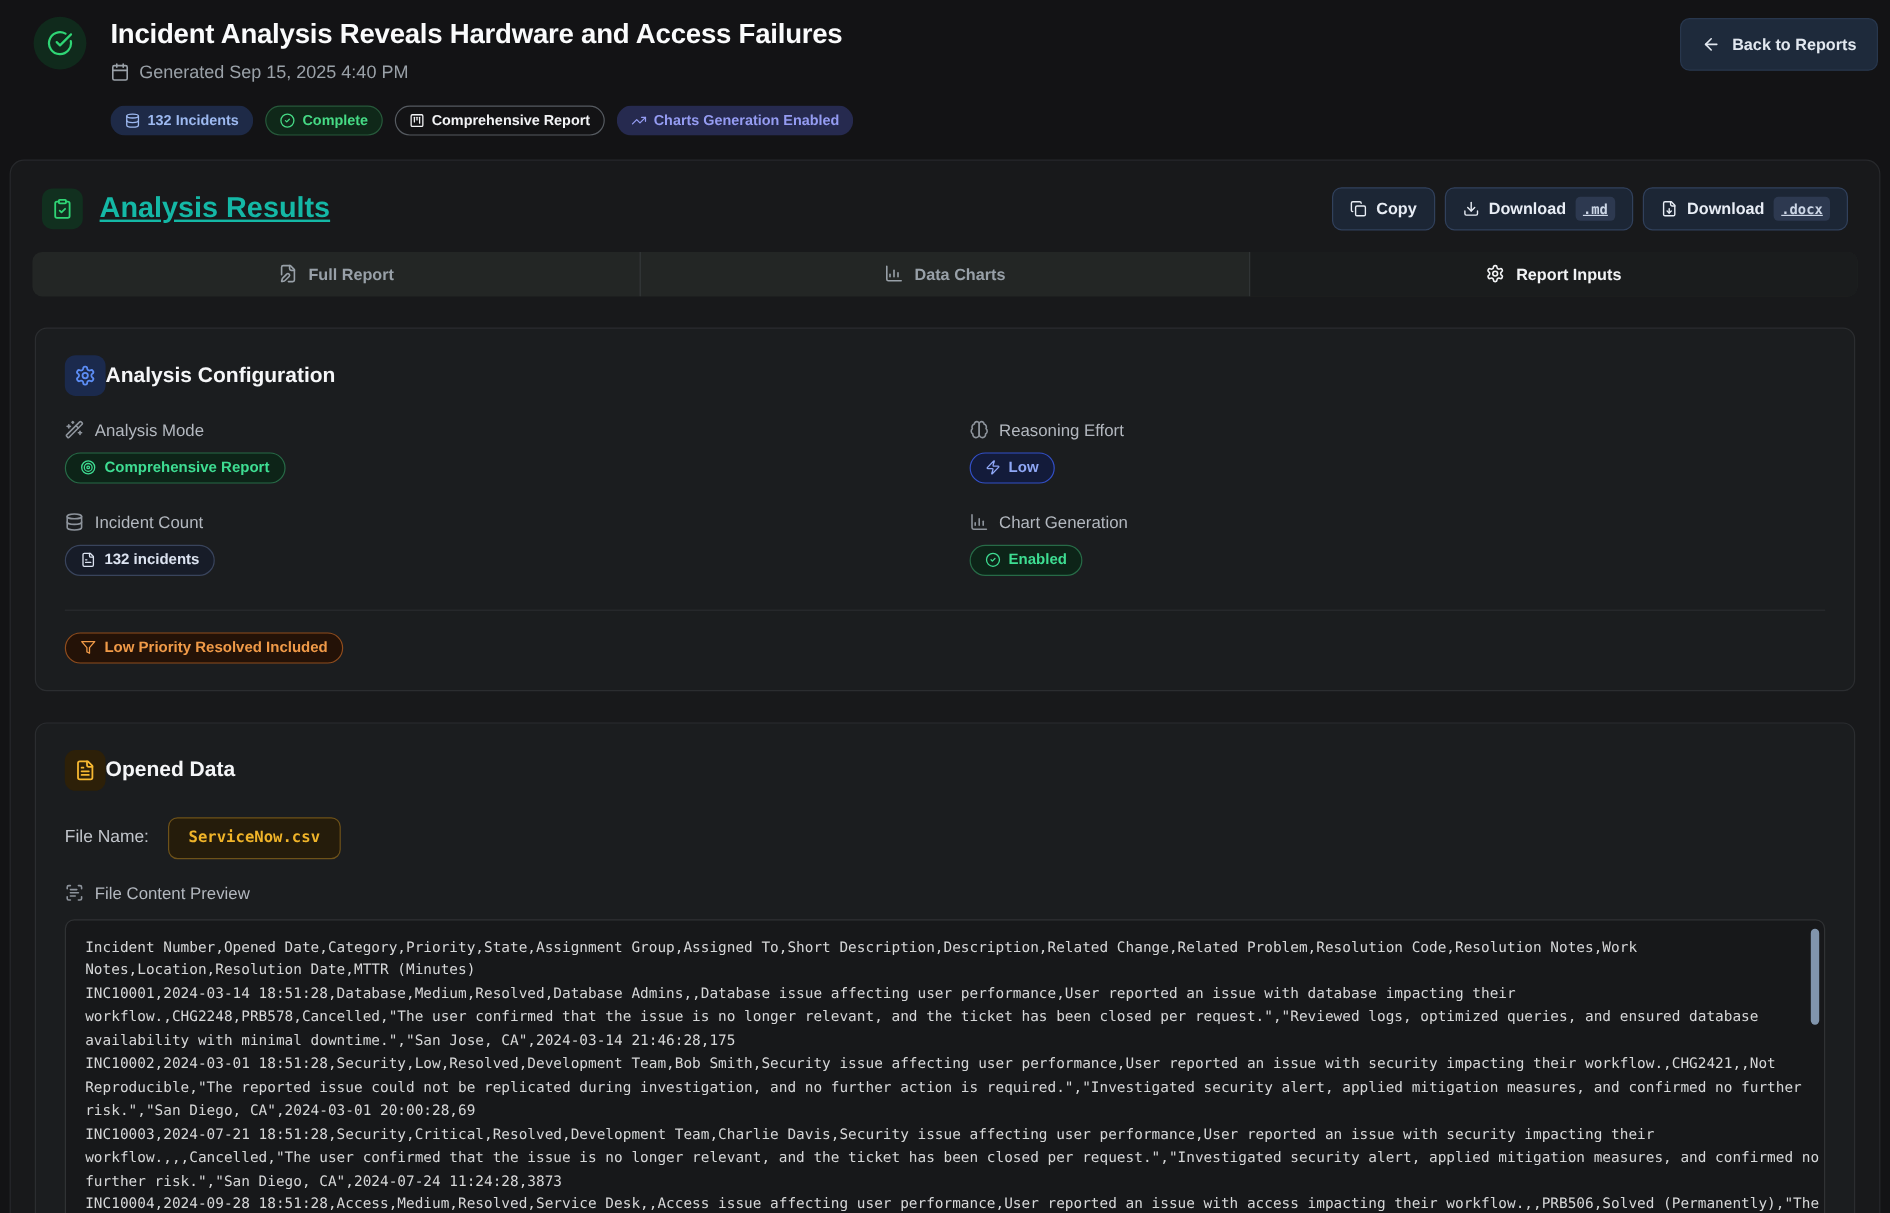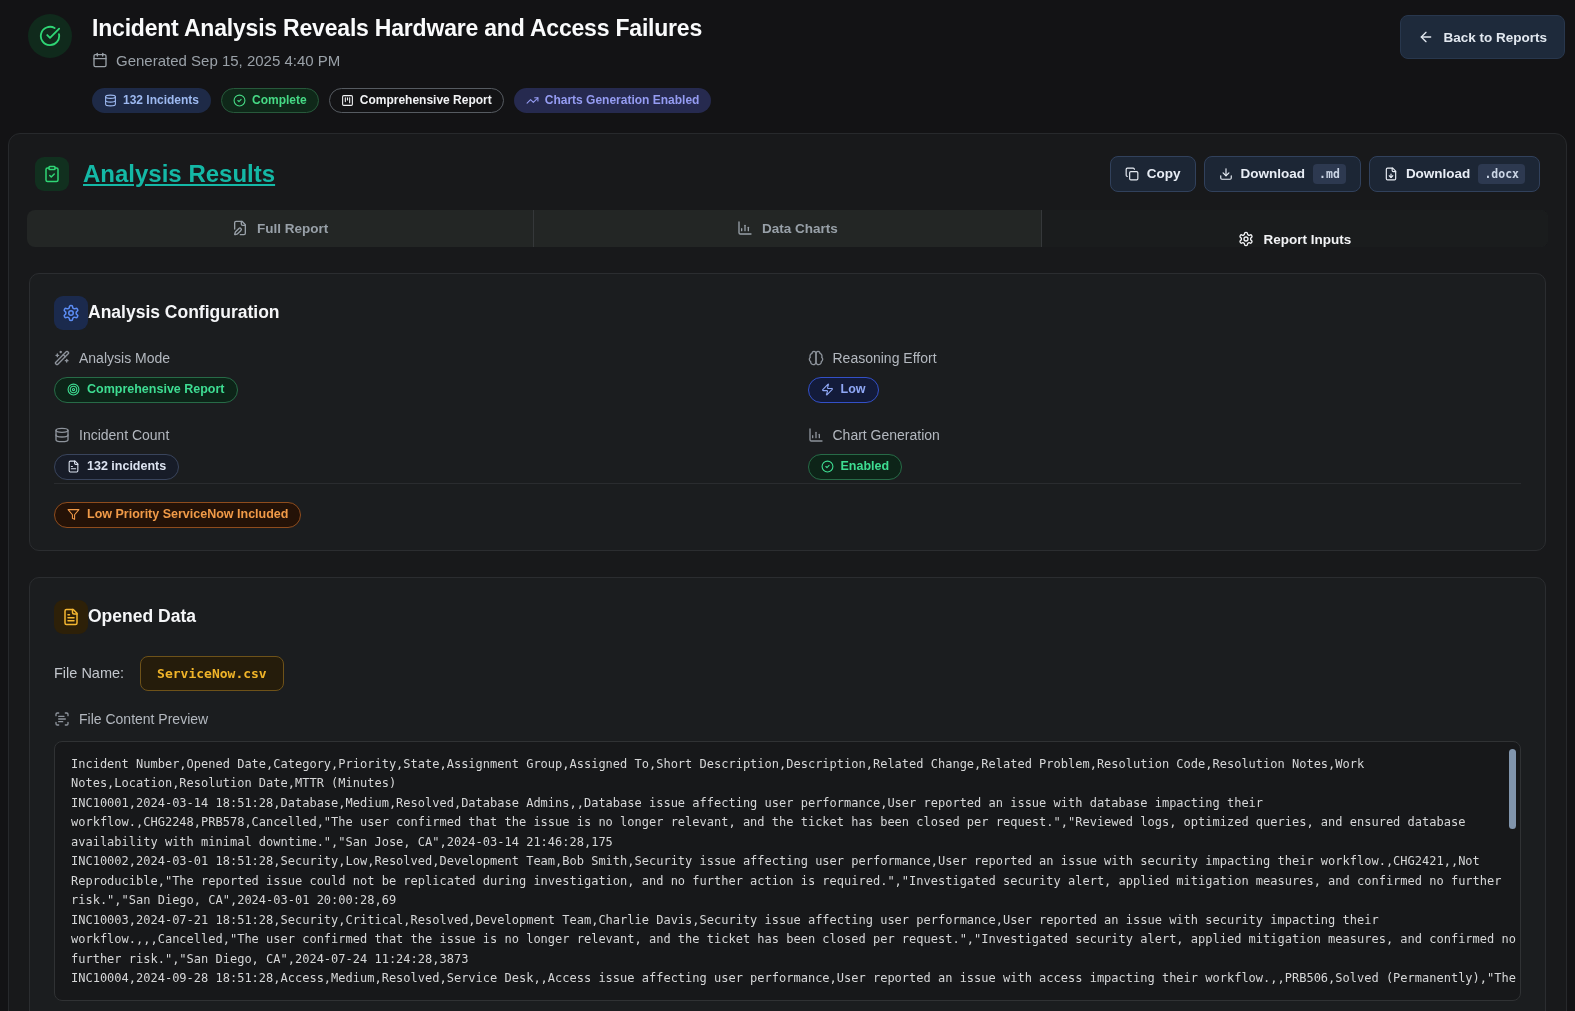--- a/index.html
+++ b/index.html
@@ -61,40 +61,40 @@
   .action-buttons { display:flex; gap:8px; }
   .btn {
     display:inline-flex; align-items:center; gap:8px;
     background:#1c2635; border:1px solid #31415c; color:#e8edf5;
     height:36px; padding:0 14px; border-radius:8px;
     font-size:13.5px; font-weight:700; cursor:pointer; font-family:inherit;
   }
   .btn .ext {
     font-family:"DejaVu Sans Mono","Liberation Mono",monospace;
     font-size:11.5px; font-weight:700; color:#ccd6e6;
-    background:#2d3950; border-radius:4px; padding:3px 6px;
+    background:#2d3950; border-radius:4px; padding:3px 6px;text-decoration:underline;
   }
 
   .tabs { display:flex; background:#232625; border-radius:8px; overflow:hidden; margin-bottom:26px; }
   .tab {
     flex:1; height:37px; display:flex; align-items:center; justify-content:center; gap:9px;
     background:transparent; border:none; border-right:1px solid #35383a;
     color:#98a0a8; font-size:13.5px; font-weight:600; cursor:pointer; font-family:inherit;
   }
   .tab:last-child { border-right:none; }
-  .tab.active { background:#1a1c1d; color:#f2f3f5; font-weight:700;align-items:flex-end; }
+  .tab.active { background:#1a1c1d; color:#f2f3f5; font-weight:700; }
 
   .card {
     background:#1b1d1f; border:1px solid #2b2d30; border-radius:10px;
     padding:22px 24px; margin:0 2px 26px 2px;
   }
   .card-header { display:flex; align-items:center; margin-bottom:20px; }
   h3.card-title { font-size:17.5px; font-weight:800; color:#f5f6f8; }
 
-  .config-grid { display:grid; grid-template-columns:1fr 1fr; column-gap:40px; row-gap:24px; margin-bottom:3px; }
+  .config-grid { display:grid; grid-template-columns:1fr 1fr; column-gap:40px; row-gap:24px; margin-bottom:28px; }
   .field-label { display:flex; align-items:center; gap:9px; color:#b3b8bf; font-size:14px; margin-bottom:11px; }
   .field-label .ic { color:#8d939b; }
   .pill {
     display:inline-flex; align-items:center; gap:7px;
     font-size:12.5px; font-weight:700; line-height:1;
     padding:5px 12px 6px 12px; border-radius:999px; border:1px solid transparent; white-space:nowrap;
   }
   .pill-green  { color:#3edd92; border-color:#276b47; background:#0d2418; }
   .pill-blue   { color:#8fa7f5; border-color:#3350c8; background:#131b3a; }
   .pill-slate  { color:#dce3f0; border-color:#39445c; background:#171c28; }
@@ -424,21 +424,21 @@
               </svg>
             <span>Enabled</span>
           </span>
         </div>
       </div>
       <div class="divider"></div>
       <span class="pill pill-orange">
         <svg class="ic ic-13">
             <use href="#i-funnel"></use>
           </svg>
-        <span>Low Priority ServiceNow Included</span>
+        <span>Low Priority Resolved Included</span>
       </span>
     </section>
 
     <section class="card" style="margin-bottom:0;">
       <div class="card-header" style="margin-bottom:22px;">
         <span class="icon-sq amber">
           <svg class="ic ic-18">
               <use href="#i-file-text"></use>
             </svg>
         </span>

